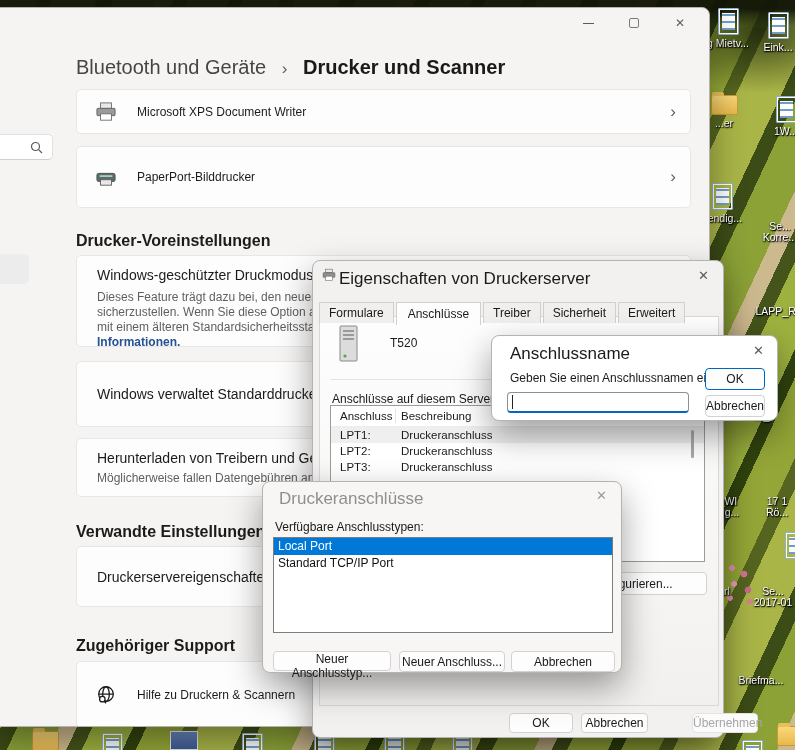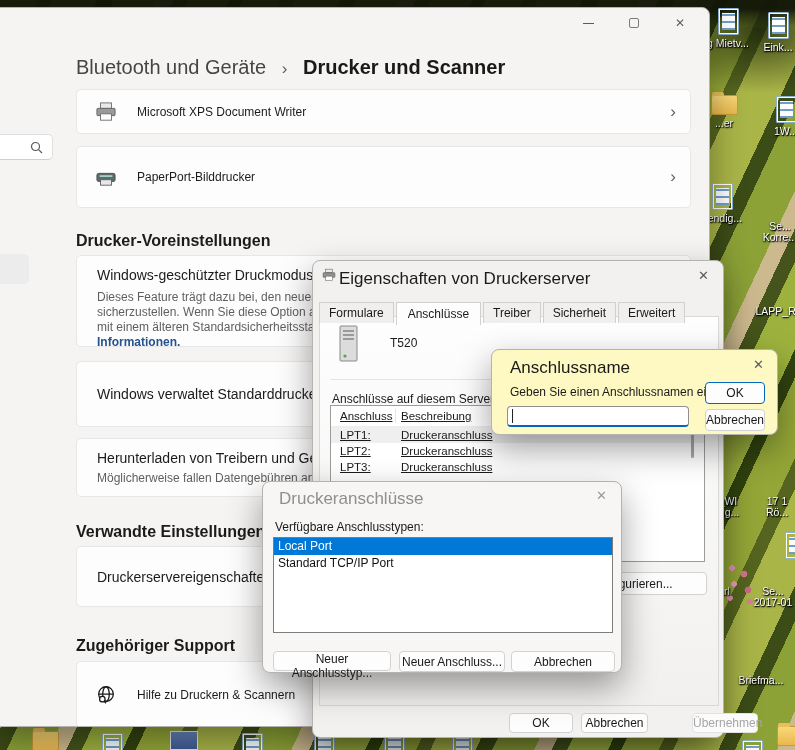--- a/index.html
+++ b/index.html
@@ -85,21 +85,21 @@
   .tabs { position:absolute; left:6px; top:41px; display:flex; align-items:flex-start; height:23px; z-index:2; }
   .tab { font-family:inherit; font-size:12px; color:#1a1a1a; background:#f0efed; border:1px solid #d0d0d0;
     border-bottom:none; height:21px; padding:0 9px; margin-right:2px; margin-bottom:1px; border-radius:0; }
   .tab.active { background:#fdfdfd; height:23px; margin-bottom:0; padding:0 11px; }
   .tab-page { position:absolute; left:6px; top:55px; width:400px; height:390px;
     background:linear-gradient(180deg,#fefefe 0%,#f1f0ee 100%); border:1px solid #d8d8d8; }
   .server-name { position:absolute; left:70px; top:19px; font-size:12px; color:#1a1a1a; }
   .hline { position:absolute; left:10px; top:62px; width:379px; height:1px; background:#e3e3e3; }
   .ports-label { position:absolute; left:12px; top:75px; font-size:12px; color:#1a1a1a; }
   .ports-list { position:absolute; left:10px; top:88px; width:375px; height:157px; background:#fff;
-    border:1px solid #9b9b9b; font-size:11.5px; color:#1a1a1a;text-decoration:underline; }
+    border:1px solid #9b9b9b; font-size:11.5px; color:#1a1a1a; }
   .pl-header { display:flex; height:21px; line-height:21px; border-bottom:1px solid #ededed; position:relative; }
   .pl-header .c1 { width:61px; padding-left:9px; }
   .pl-header .c2 { padding-left:9px; }
   .pl-header::after { content:""; position:absolute; left:64px; top:3px; bottom:3px; width:1px; background:#e4e4e4; }
   .pl-row { display:flex; height:16px; line-height:16px; }
   .pl-row .c1 { width:61px; padding-left:9px; }
   .pl-row .c2 { padding-left:9px; }
   .pl-row.sel { background:#efefef; }
   .pl-scroll { position:absolute; right:10px; top:24px; width:3px; height:28px; background:#a8a8a8; border-radius:2px; }
   .dlg-footer-btn { position:absolute; height:20px; }
@@ -107,21 +107,21 @@
   
   #ports-dialog { left:262px; top:481px; width:360px; height:192px; z-index:20; background:#f7f6f4; }
   #ports-dialog .dlg-title { left:16px; top:7px; color:#8f8f8f; }
   .types-label { position:absolute; left:12px; top:38px; font-size:12px; color:#1a1a1a; }
   .types-list { position:absolute; left:10px; top:55px; width:340px; height:96px; background:#fff;
     border:1px solid #7d7d7d; font-size:12px; }
   .type-item { height:17px; line-height:17px; padding:0 4px; color:#111; }
   .type-item.sel { background:#0078d7; color:#fff; }
 
   
-  #portname-dialog { left:491px; top:349px; width:287px; height:86px; z-index:30; background:#fef9c3; }
+  #portname-dialog { left:491px; top:335px; width:287px; height:86px; z-index:30; background:#ffffff; }
   #portname-dialog .dlg-title { left:18px; }
   .prompt { position:absolute; left:18px; top:35px; font-size:12px; color:#1a1a1a; }
   .name-input { position:absolute; left:15px; top:56px; width:182px; height:21px; background:#fff;
     border:1px solid #8f8f8f; border-bottom:2px solid #0067c0; border-radius:4px; font-size:12px;
     padding:0 5px; font-family:inherit; }
   .caret { position:absolute; left:20px; top:59px; width:1px; height:14px; background:#222; }
   .ok-primary { border:1.5px solid #0067c0 !important; }
 </style>
 </head>
 <body>

